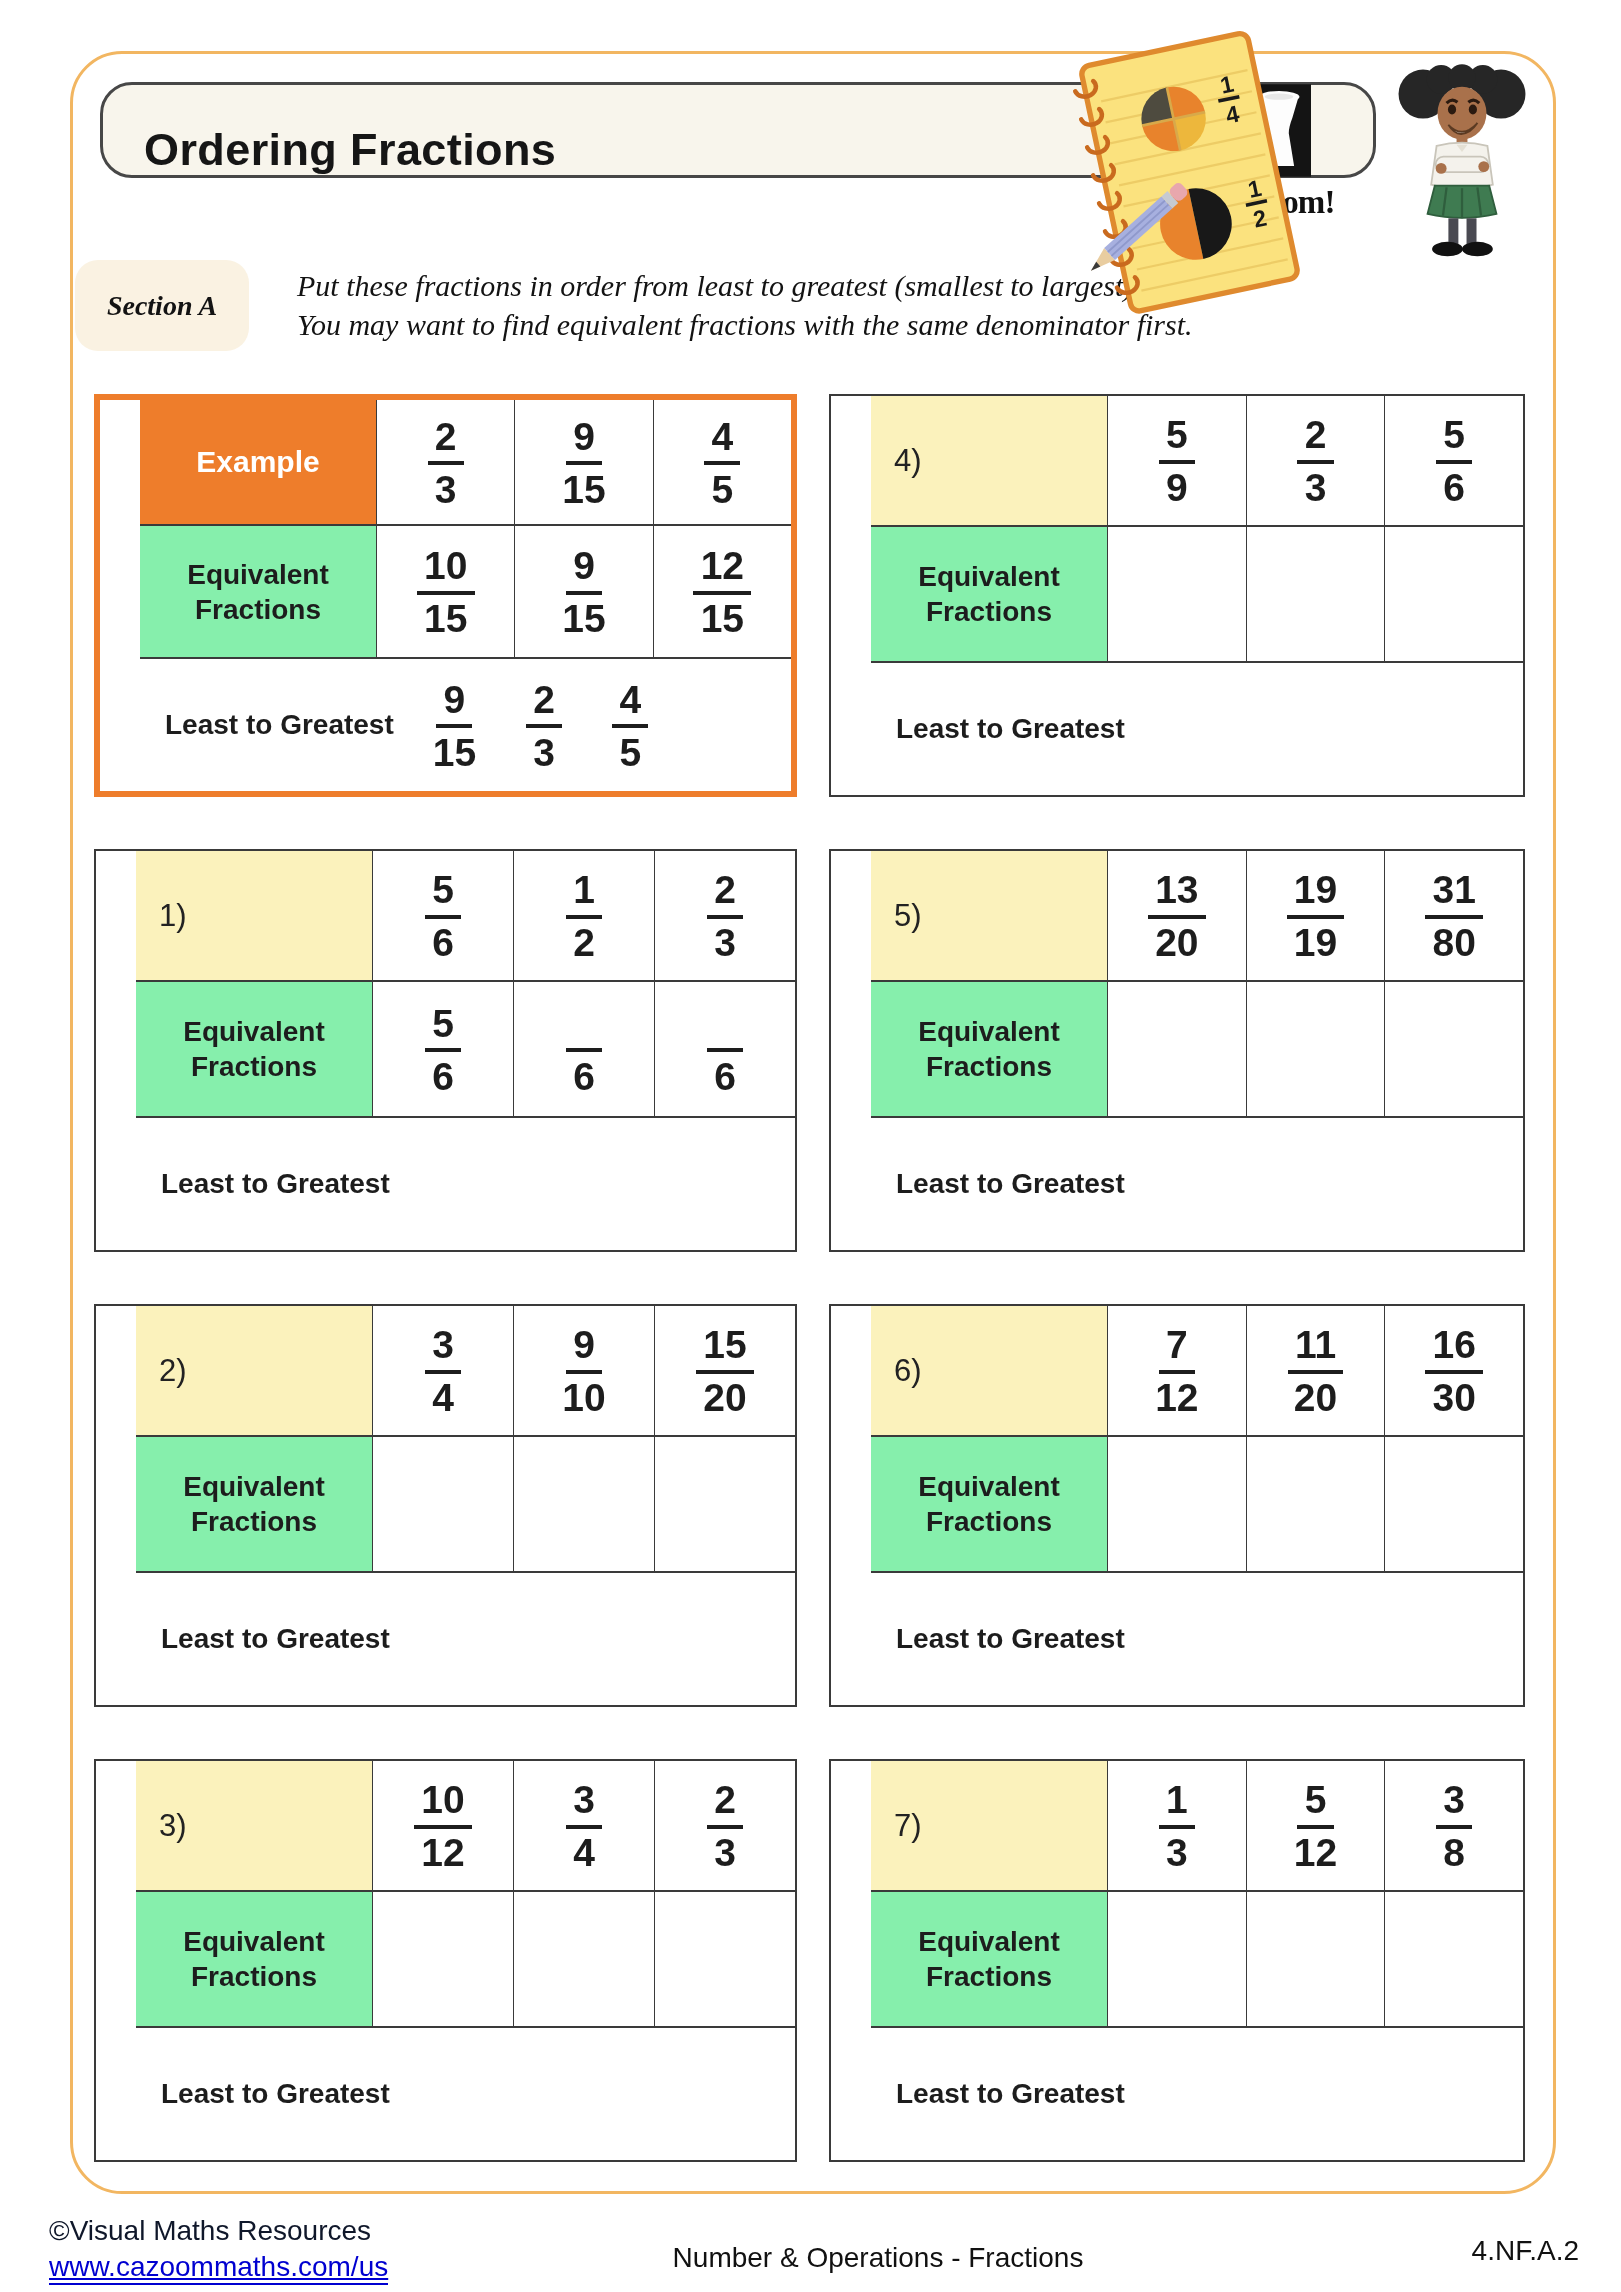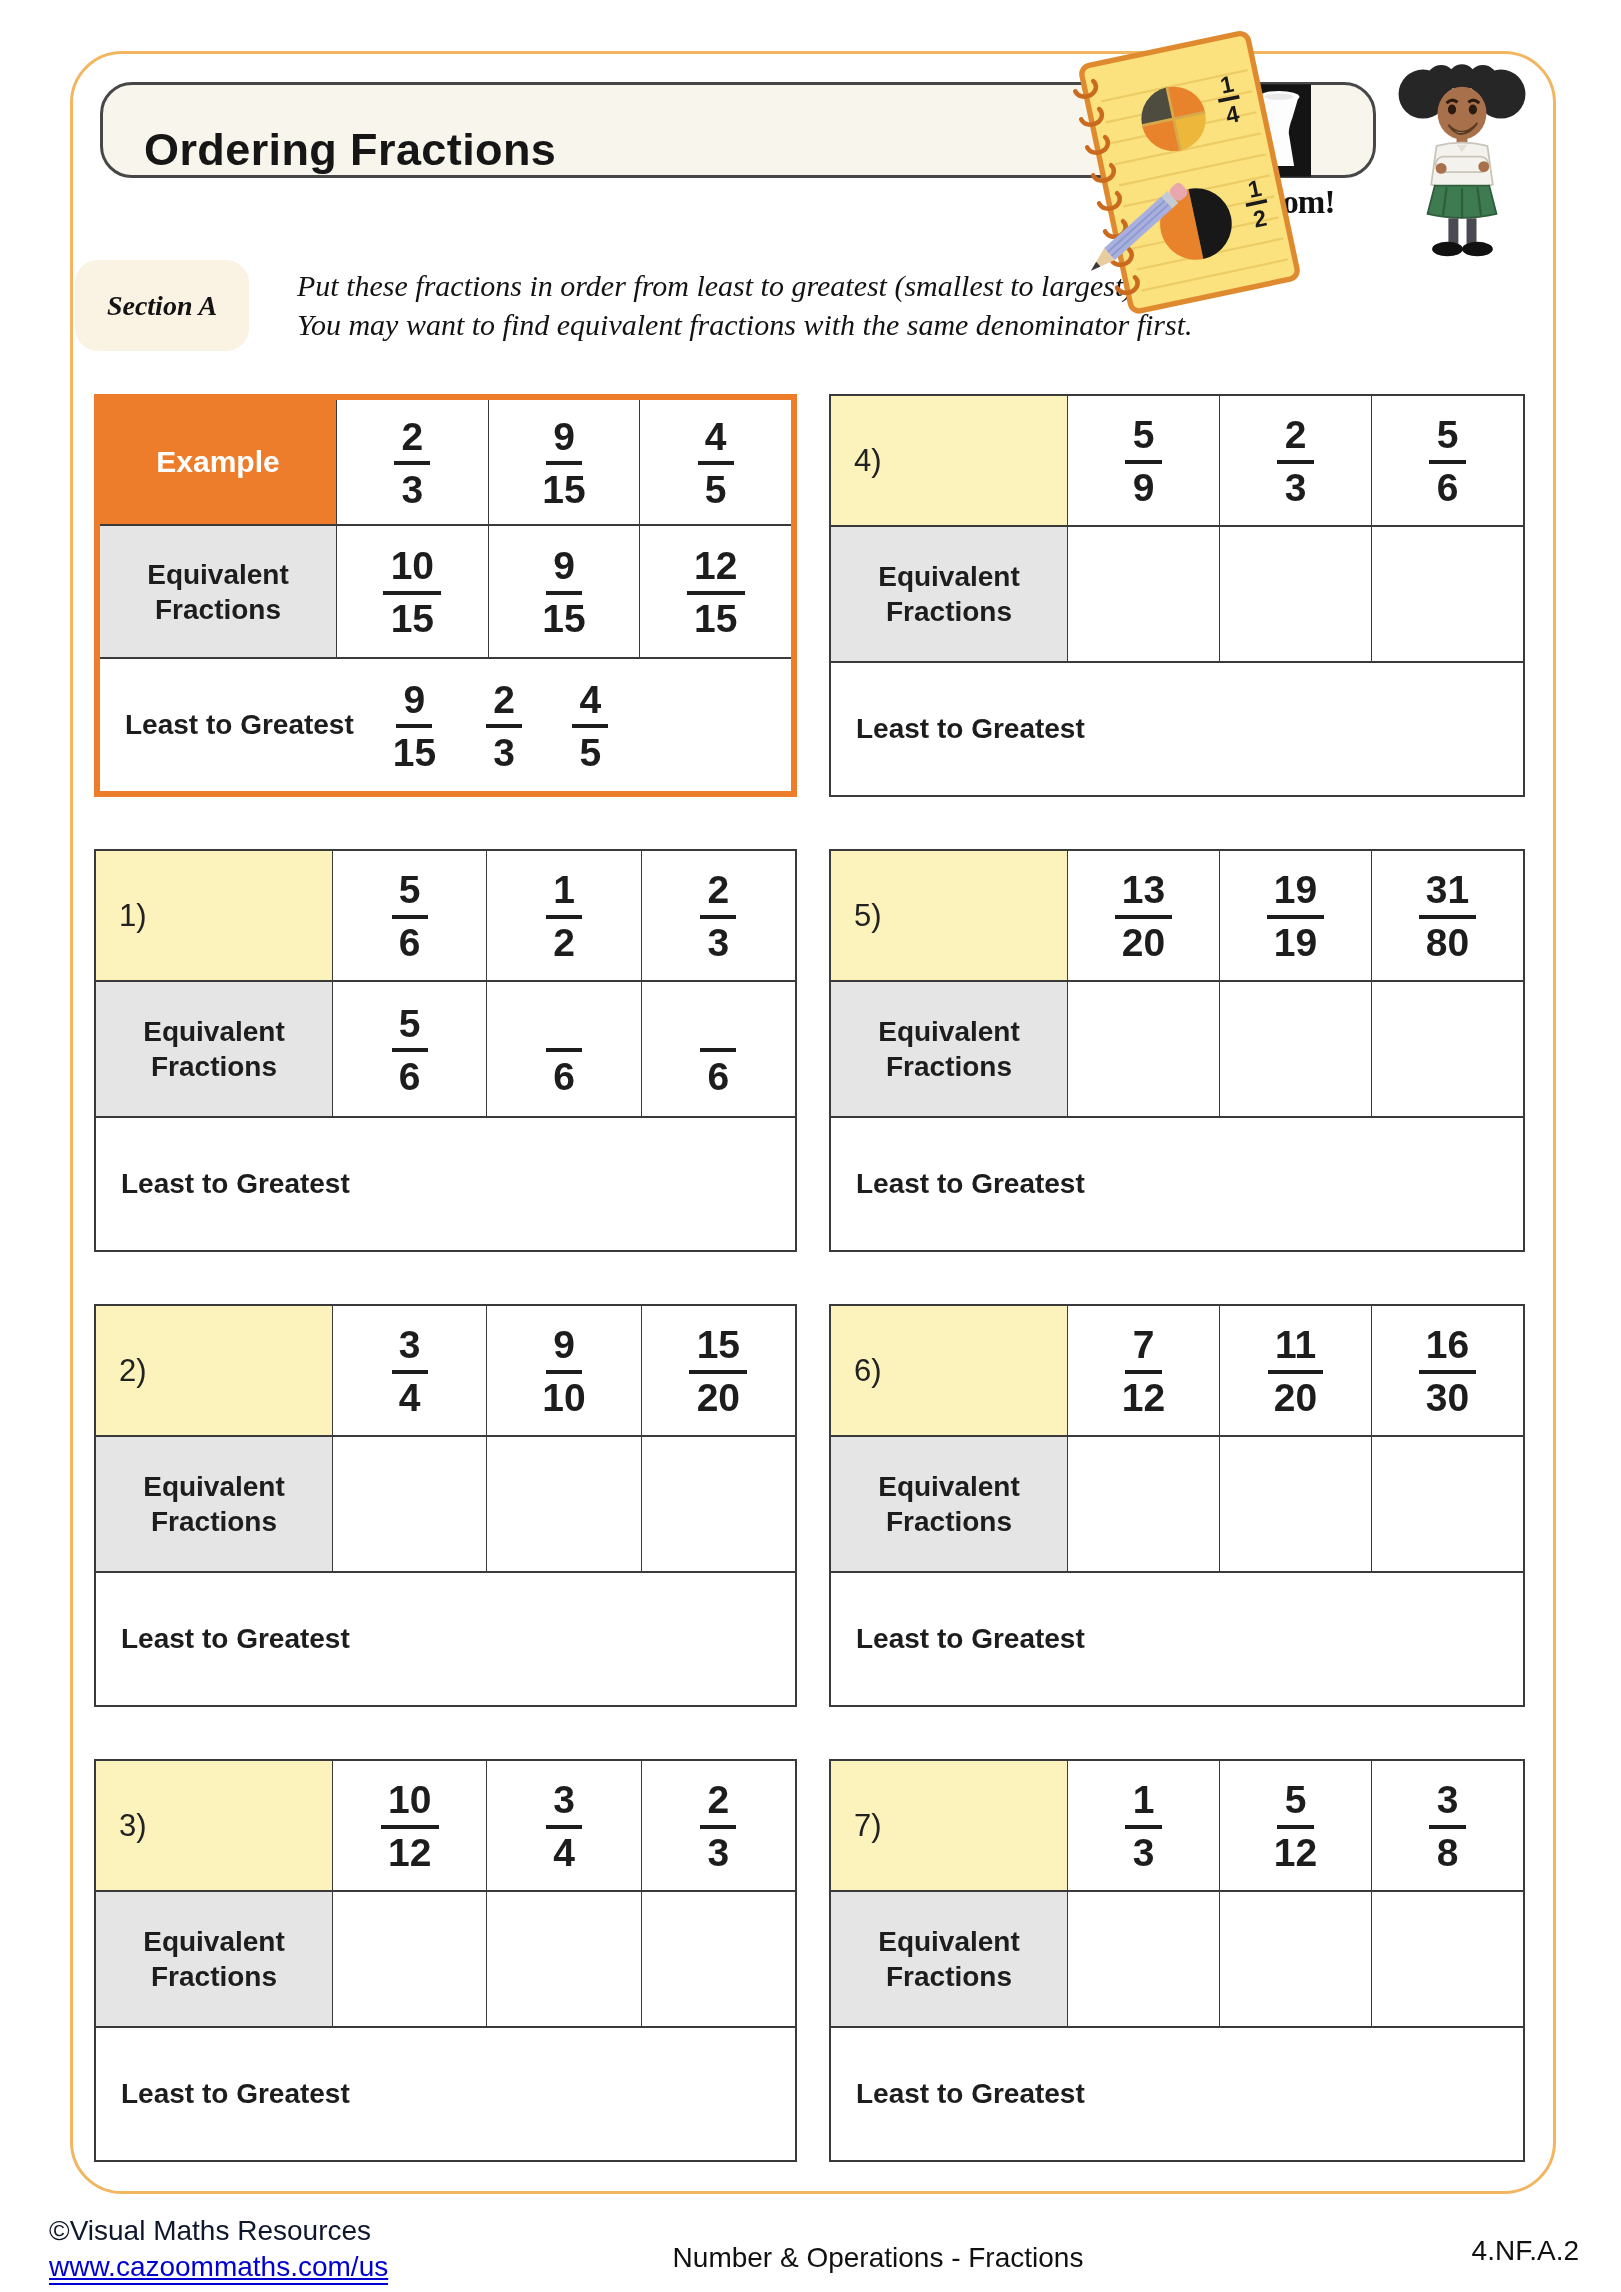--- a/index.html
+++ b/index.html
@@ -28,36 +28,36 @@
   .section-label { width:100%; height:100%; display:flex; align-items:center; justify-content:center;
                    font-family:"Liberation Serif", serif; font-style:italic; font-weight:700;
                    font-size:28px; color:#131313; }
   .instructions { position:absolute; left:297px; top:266px; font-family:"Liberation Serif", serif;
                   font-style:italic; font-size:30px; line-height:1.3; color:#131313; }
 
   
   #tables-grid { position:absolute; left:94px; top:394px;
                  display:grid; grid-template-columns:703px 696px;
                  column-gap:32px; row-gap:52px; }
-  .ftable { height:403px; display:flex; flex-direction:column; background:#fff; }
+  .ftable { height:403px; display:flex; flex-direction:column; background:#fff;padding-left:40px; }
   .ftable.example { border:6.3px solid #EE7D2B; }
   .ftable.problem { border:2.7px solid #3A3A3A; }
   .frow  { display:flex; }
   .frow1 { height:131px; border-bottom:2.7px solid #3A3A3A; }
   .frow2 { height:136px; border-bottom:2.7px solid #3A3A3A; }
   .example .frow1 { height:126px; } .example .frow2 { height:133px; }
   .frow3 { flex:1; display:flex; align-items:center; padding-left:25px; }
   .head-cell { flex:0 0 236px; display:flex; align-items:center; }
   .fcell { flex:1 1 0; display:flex; align-items:center; justify-content:center; }
   .frow1 .fcell, .frow2 .fcell { border-left:1.8px solid #3A3A3A; }
   .example .frow1 .head-cell { background:#EE7D2B; justify-content:center; }
   .example .frow1 .tlabel { color:#fff; font-weight:700; font-size:30px; }
   .problem .frow1 .head-cell { background:#FBF2BC; padding-left:23px; }
   .problem .frow1 .tlabel { font-size:31px; color:#222; }
-  .frow2 .head-cell { background:#e5e5e5; justify-content:center; text-align:center;
+  .frow2 .head-cell { background:#86efac; justify-content:center; text-align:center;
                       padding:0 30px; font-weight:700; font-size:28px; line-height:1.25; color:#1D1D1D; }
   .lg-label { font-weight:700; font-size:28px; color:#1D1D1D; white-space:nowrap; }
   .least-fracs { display:inline-flex; gap:50px; margin-left:39px; }
 
   .frac { display:inline-flex; flex-direction:column; align-items:center;
           font-weight:700; font-size:39px; line-height:1; color:#1D1D1D; }
   .frac .num { border-bottom:4.5px solid #1D1D1D; padding:1.8px 7.2px 5.4px; }
   .frac .den { padding-top:4.5px; }
   .frac.blank .num { min-width:36px; }
 

